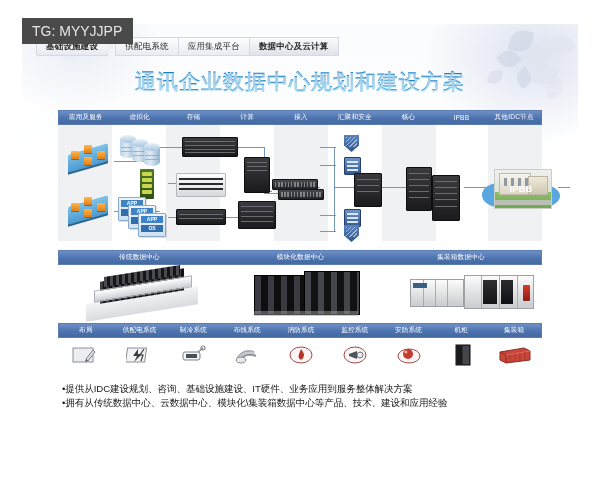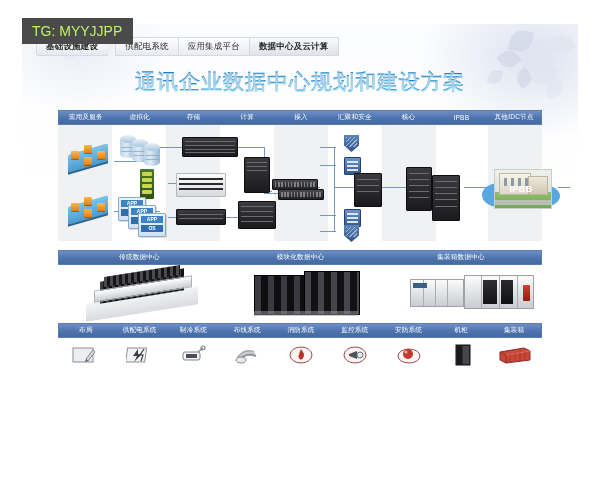--- a/index.html
+++ b/index.html
@@ -150,21 +150,21 @@
 
   
   .icoC{position:absolute;width:34px;height:26px;display:flex;align-items:center;justify-content:center;}
 
   
   .bullets{position:absolute;left:40px;top:358px;width:500px;z-index:5;}
   .bl{font-size:9.6px;color:#1a1a1a;line-height:14px;white-space:nowrap;letter-spacing:-.1px;}
 
   
   .tgtag{
-    position:absolute;left:22px;top:18px;height:26px;background:#4a4a4a;color:#bef264;
+    position:absolute;left:22px;top:18px;height:26px;background:#4a4a4a;color:#e5e5e5;
     font-size:14px;line-height:26px;padding:0 11px 0 10px;z-index:30;white-space:nowrap;
   }
   .urlbar{
     position:absolute;left:408px;top:444px;width:192px;height:34px;background:#4a4a4a;color:#ffffff;
     font-size:15px;line-height:34px;text-align:center;z-index:30;letter-spacing:.2px;
   }
 </style>
 </head>
 <body>
 
@@ -529,18 +529,22 @@
           <svg width="34" height="20" viewBox="0 0 34 20">
             <path d="M2 7 L26 3 L32 6 L32 15 L8 18 L2 15 Z" fill="#c9463a" stroke="#8e2b22"></path>
             <path d="M2 7 L8 10 L8 18" stroke="#8e2b22" fill="none"></path>
             <path d="M8 10 L32 6" stroke="#e06a5c" fill="none"></path>
             <path d="M12 9.4 L12 17.4 M17 8.6 L17 16.7 M22 7.8 L22 16 M27 7 L27 15.3" stroke="#a8382c"></path>
           </svg>
         </div>
       </div>
     </div>
 
+    <div class="bullets">
+      <div class="bl">•提供从IDC建设规划、咨询、基础设施建设、IT硬件、业务应用到服务整体解决方案</div>
+      <div class="bl">•拥有从传统数据中心、云数据中心、模块化\集装箱数据中心等产品、技术、建设和应用经验</div>
+    </div>
 
   </div>
 
   <div class="tgtag">TG: MYYJJPP</div>
 
 </div>
 
 </body></html>

